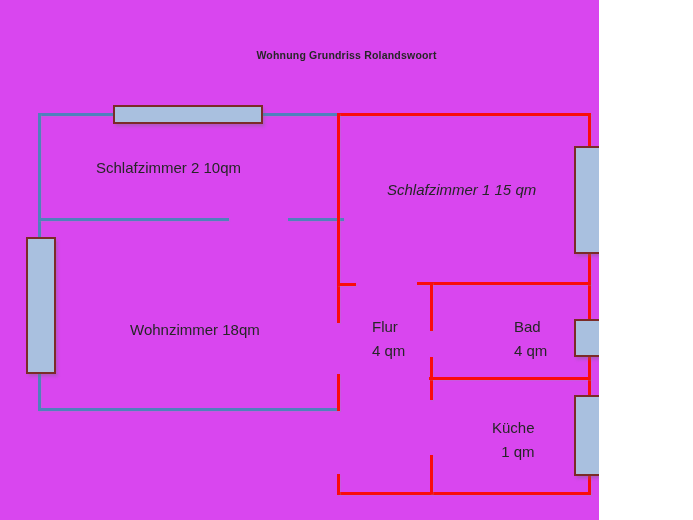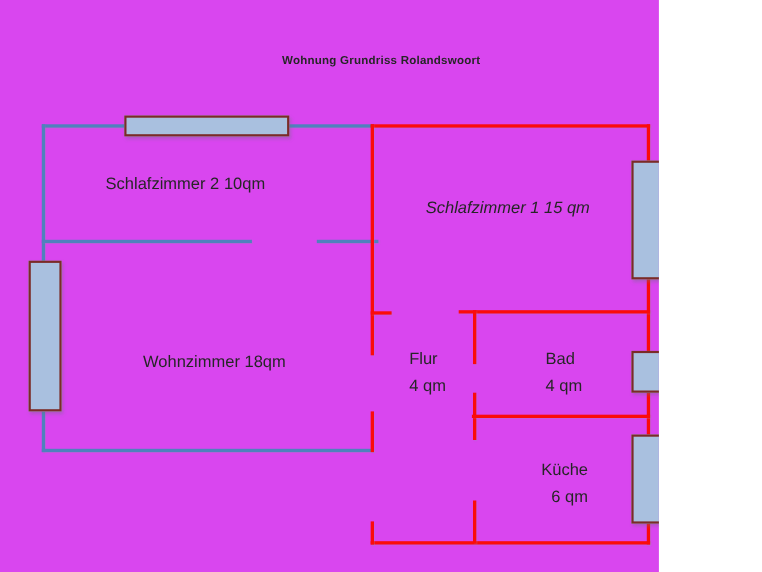--- a/index.html
+++ b/index.html
@@ -84,22 +84,22 @@
       <div class="room-label" style="left: 387px; top: 178px; font-style: italic;">
         <div class="label-line">Schlafzimmer 1 15 qm</div>
       </div>
       <div class="room-label" style="left: 130px; top: 318px; text-align: center;">
         <div class="label-line">Wohnzimmer 18qm</div>
       </div>
       <div class="room-label" style="left: 372px; top: 315px;">
         <div class="label-line">Flur</div>
         <div class="label-line">4 qm</div>
       </div>
-      <div class="room-label" style="left: 496px; top: 315px;">
+      <div class="room-label" style="left: 514px; top: 315px;">
         <div class="label-line">Bad</div>
         <div class="label-line">4 qm</div>
       </div>
       <div class="room-label" style="left: 492px; top: 416px; text-align: right;">
         <div class="label-line">Küche</div>
-        <div class="label-line">6 qm</div>
+        <div class="label-line">1 qm</div>
       </div>
     </div>
 </div>
 
 </body></html>

